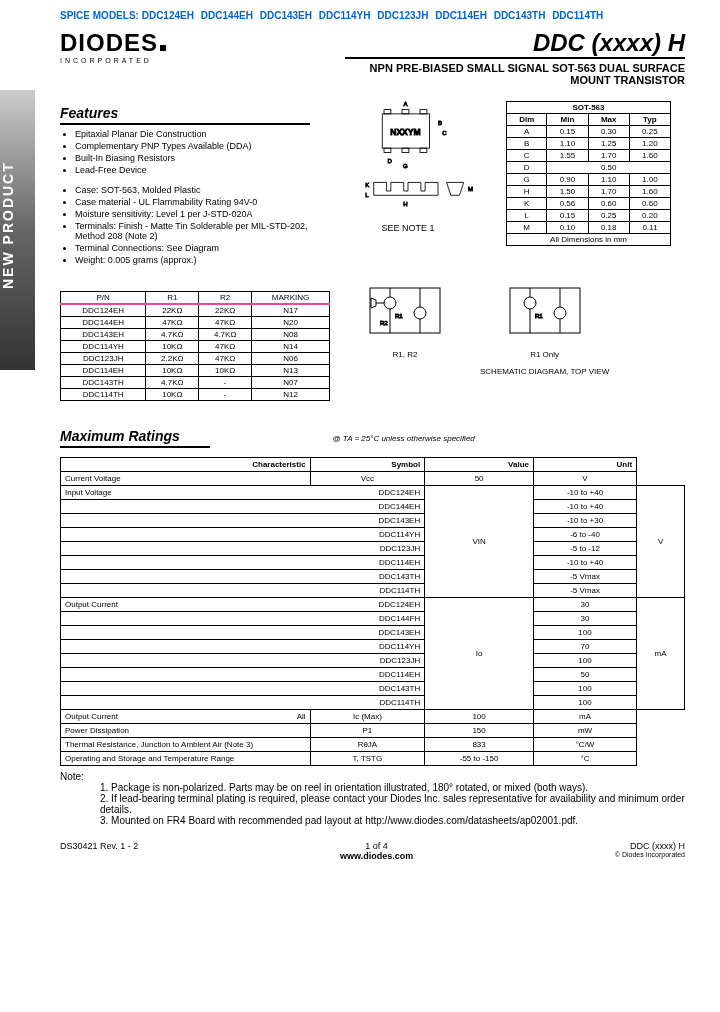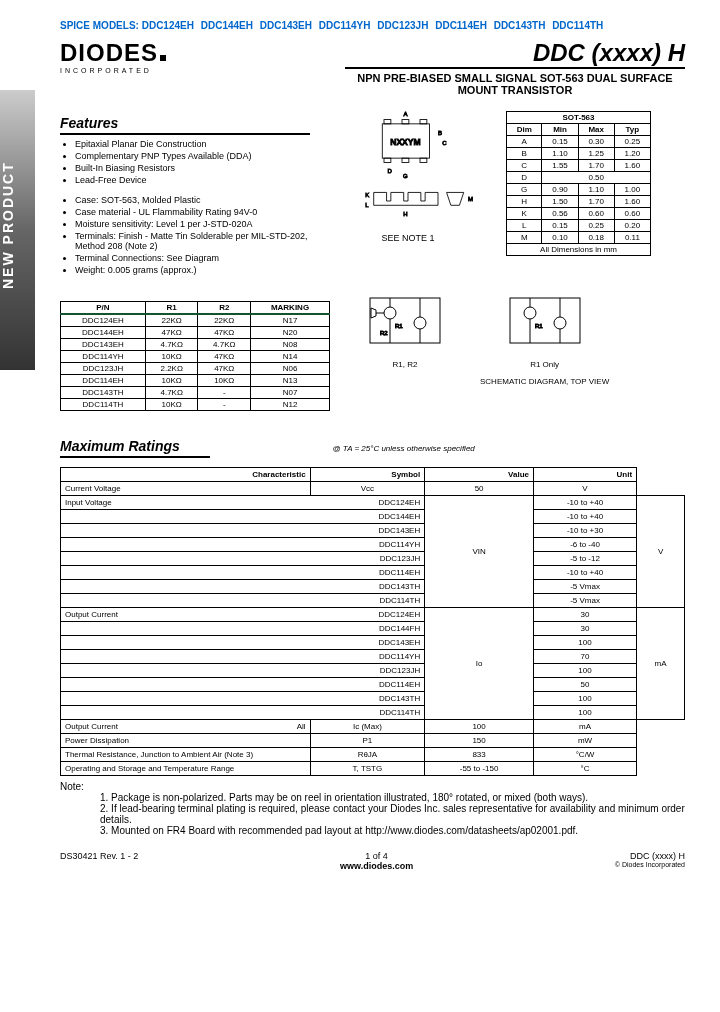--- a/index.html
+++ b/index.html
@@ -1,40 +1,40 @@
 <!DOCTYPE html>
 <html><head>
 <meta charset="utf-8">
 <style>
 body{margin:0;font-family:Arial,Helvetica,sans-serif;font-size:9px;color:#000;background:#fff;width:720px}
-.page{position:relative;padding:20px 35px 10px 60px}
+.page{position:relative;padding:10px 35px 10px 60px}
 .spice{color:#0066cc;font-size:10px;font-weight:bold;margin-bottom:8px}
 .spice a{color:#0066cc;text-decoration:none;margin-right:4px}
 .header{display:flex;justify-content:space-between;align-items:flex-start;margin-bottom:15px}
 .logo{font-size:24px;font-weight:bold;letter-spacing:1px;font-family:Arial Black,Arial}
 .logo-sub{font-size:7px;letter-spacing:3px}
 .logo-dot{display:inline-block;width:6px;height:6px;background:#000;margin-left:2px;vertical-align:baseline}
 .title-block{text-align:right;width:340px}
 .title{font-size:24px;font-weight:bold;font-style:italic;border-bottom:2px solid #000;margin-bottom:3px}
-.subtitle{font-size:11px;font-weight:bold;text-align:center}
+.subtitle{font-size:11px;font-weight:bold;text-align:right}
 .sidebar{position:absolute;left:0;top:90px;width:35px;height:270px;background:linear-gradient(to bottom,#333 0%,#666 50%,#ccc 100%);color:#fff;writing-mode:vertical-rl;transform:rotate(180deg);text-align:center;font-size:14px;font-weight:bold;letter-spacing:2px;padding-top:10px}
 h2{font-size:14px;font-weight:bold;font-style:italic;border-bottom:2px solid #000;margin:4px 0;padding-bottom:2px}
 ul{margin:4px 0 10px 15px;padding:0}
 li{margin:2px 0}
 .flex-row{display:flex;gap:13px;align-items:flex-start}
 .col-left{flex:0 0 250px}
 .col-mid{flex:0 0 170px;text-align:center}
 .col-right{flex:0 0 165px}
 table{border-collapse:collapse;font-size:8px}
-table.dim{width:145px}
+table.dim{width:165px}
 table.dim th,table.dim td{border:1px solid #000;padding:1px 3px;text-align:center}
 table.dim th{font-weight:bold}
 table.pn{width:270px;margin:8px 0}
 table.pn th,table.pn td{border:1px solid #000;padding:1px 4px;text-align:center}
-table.pn th{font-weight:bold;border-bottom:2px solid #14532d}
+table.pn th{font-weight:normal;border-bottom:2px solid #ec4899}
 table.ratings{width:100%;margin:5px 0}
 table.ratings th,table.ratings td{border:1px solid #000;padding:2px 4px;font-size:8px}
 table.ratings th{text-align:right;font-weight:bold}
 .ratings-note{font-size:8px;font-style:italic;margin-left:120px}
 .package-svg{width:160px;height:120px}
 .schematic-row{display:flex;gap:30px;align-items:flex-start;margin:8px 0 15px 0}
 .schematic{text-align:center;font-size:8px}
 .notes{font-size:10px;margin:0 0}
 .footer{display:flex;justify-content:space-between;font-size:9px;margin-top:10px;padding-top:5px}
 .center{text-align:center}

